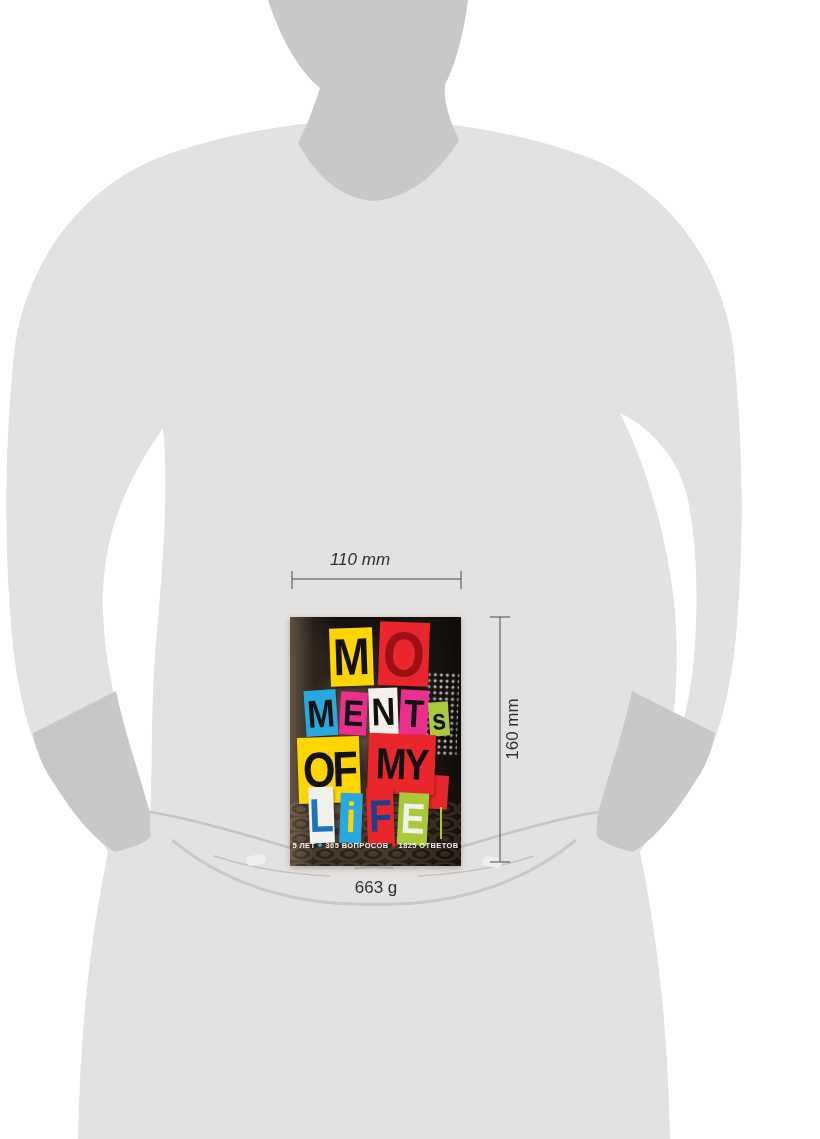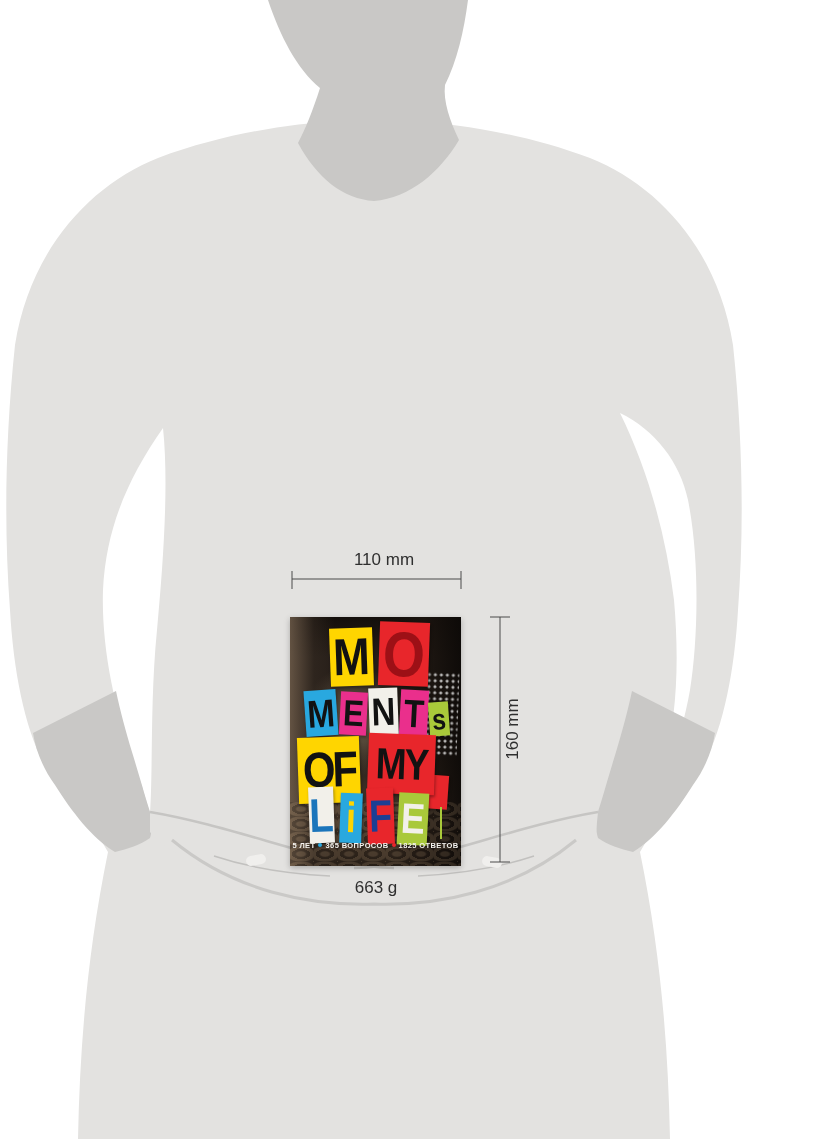--- a/index.html
+++ b/index.html
@@ -2,21 +2,21 @@
 <html><head>
 <meta charset="utf-8">
 <style>
   html,body{margin:0;padding:0;background:#fff;}
   #stage{position:relative;width:820px;height:1139px;background:#ffffff;overflow:hidden;
          font-family:"Liberation Sans",sans-serif;}
   #stage svg{position:absolute;left:0;top:0;}
 
   
   .dim-label{position:absolute;color:#2f2f2f;font-size:17px;line-height:20px;text-align:center;}
-  .dim-w{left:338px;top:550px;width:92px;}
+  .dim-w{left:314px;top:550px;width:92px;font-style:italic;}
   .dim-h{left:473px;top:719px;width:80px;height:20px;transform:rotate(-90deg);}
   .dim-g{left:330px;top:878px;width:92px;}
 
   
   .book{position:absolute;left:290px;top:617px;width:171px;height:249px;
         background-color:#271f19;
         background-image:
           linear-gradient(90deg, rgba(110,92,74,.85) 0%, rgba(52,42,34,.55) 14%, rgba(0,0,0,0) 26%),
           linear-gradient(90deg, rgba(0,0,0,0) 58%, rgba(28,21,16,.75) 78%, rgba(12,9,7,.9) 100%),
           linear-gradient(180deg, rgba(18,13,10,.9) 0%, rgba(0,0,0,0) 16%),

